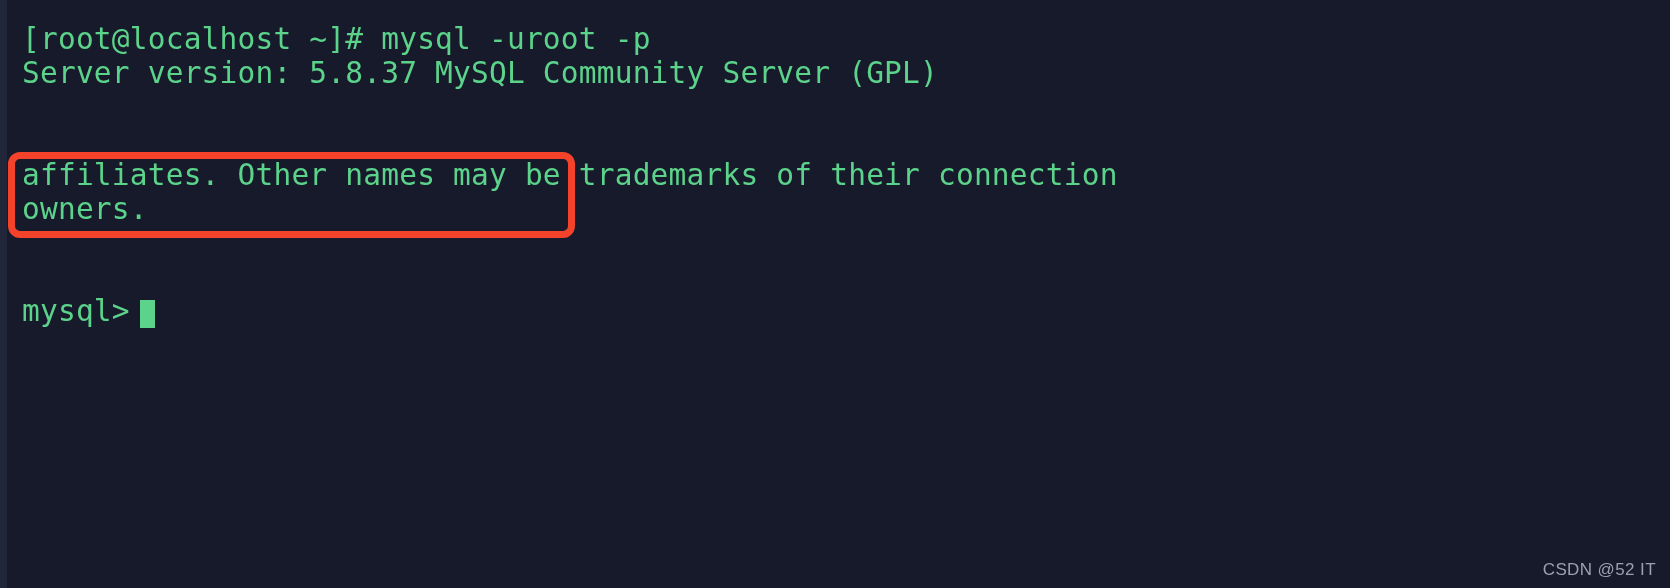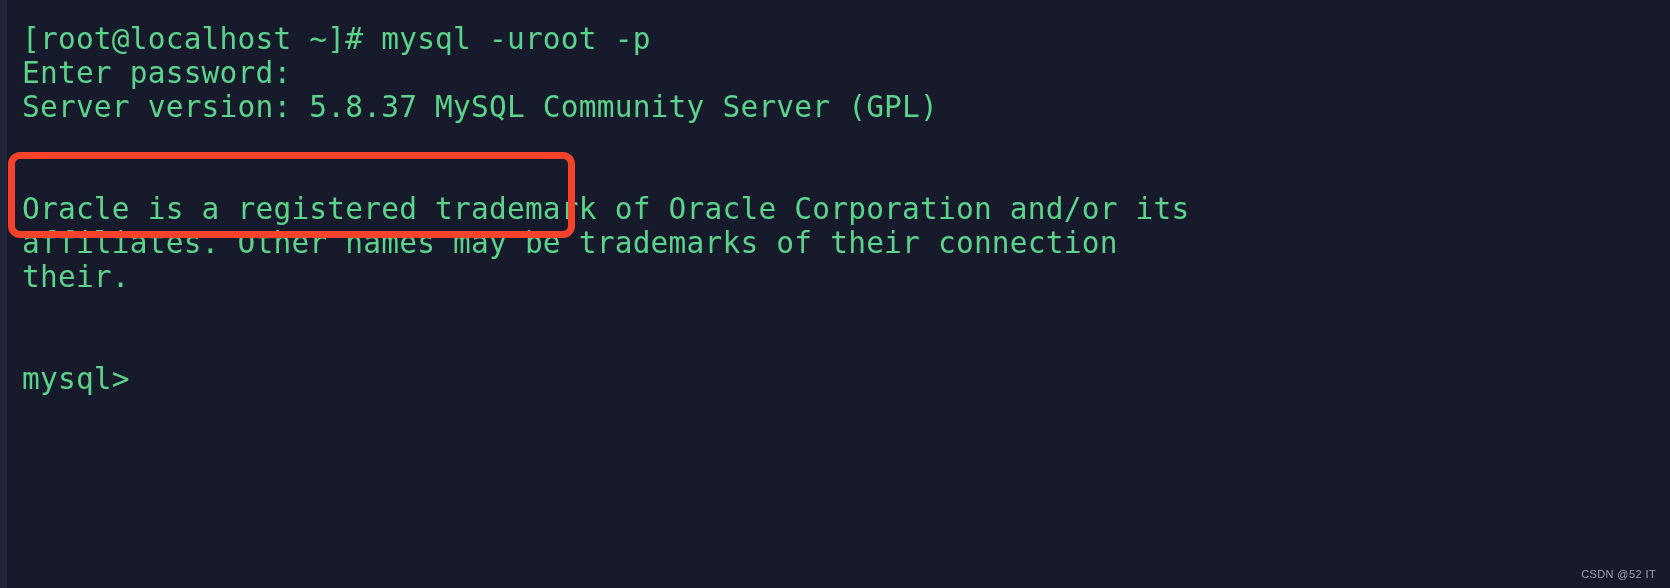--- a/index.html
+++ b/index.html
@@ -43,22 +43,21 @@
     height: 34px;
     color: #5cd38a;
     white-space: pre;
     letter-spacing: 0.2px;
   }
   .line.blank {
     color: transparent;
   }
   .prompt-line {
     display: flex;
-    align-items: flex-start;
-    flex-direction: column;
+    align-items: flex-end;
   }
   #cursor-block {
     display: inline-block;
     width: 15px;
     height: 28px;
     background: #5cd38a;
     margin-left: 10px;
     vertical-align: middle;
   }
   
@@ -71,42 +70,40 @@
     border: 7px solid #f4432a;
     border-radius: 12px;
     box-sizing: content-box;
     pointer-events: none;
   }
   #watermark {
     position: absolute;
     right: 14px;
     bottom: 8px;
     font-family: "Liberation Sans", sans-serif;
-    font-size: 11px;
+    font-size: 17px;
     color: #9aa0ae;
     letter-spacing: 0.4px;
     white-space: pre;
   }
 </style>
 </head>
 <body>
 
 <div id="screen">
 
   <div id="left-gutter"></div>
 
   <div id="terminal">
     <div class="line">[root@localhost ~]# mysql -uroot -p</div>
-    <div class="line">Enter password:</div>
     <div class="line">Server version: 5.8.37 MySQL Community Server (GPL)</div>
     <div class="line blank"> </div>
     <div class="line blank"> </div>
-    <div class="line">Oracle is a registered trademark of Oracle Corporation and/or its</div>
     <div class="line">affiliates. Other names may be trademarks of their connection</div>
-    <div class="line">their.</div>
+    <div class="line">owners.</div>
     <div class="line blank"> </div>
     <div class="line blank"> </div>
 
     <div class="line prompt-line">
       <span>mysql&gt;</span>
       <span id="cursor-block"></span>
     </div>
   </div>
 
   <div id="annotation-rect"></div>

